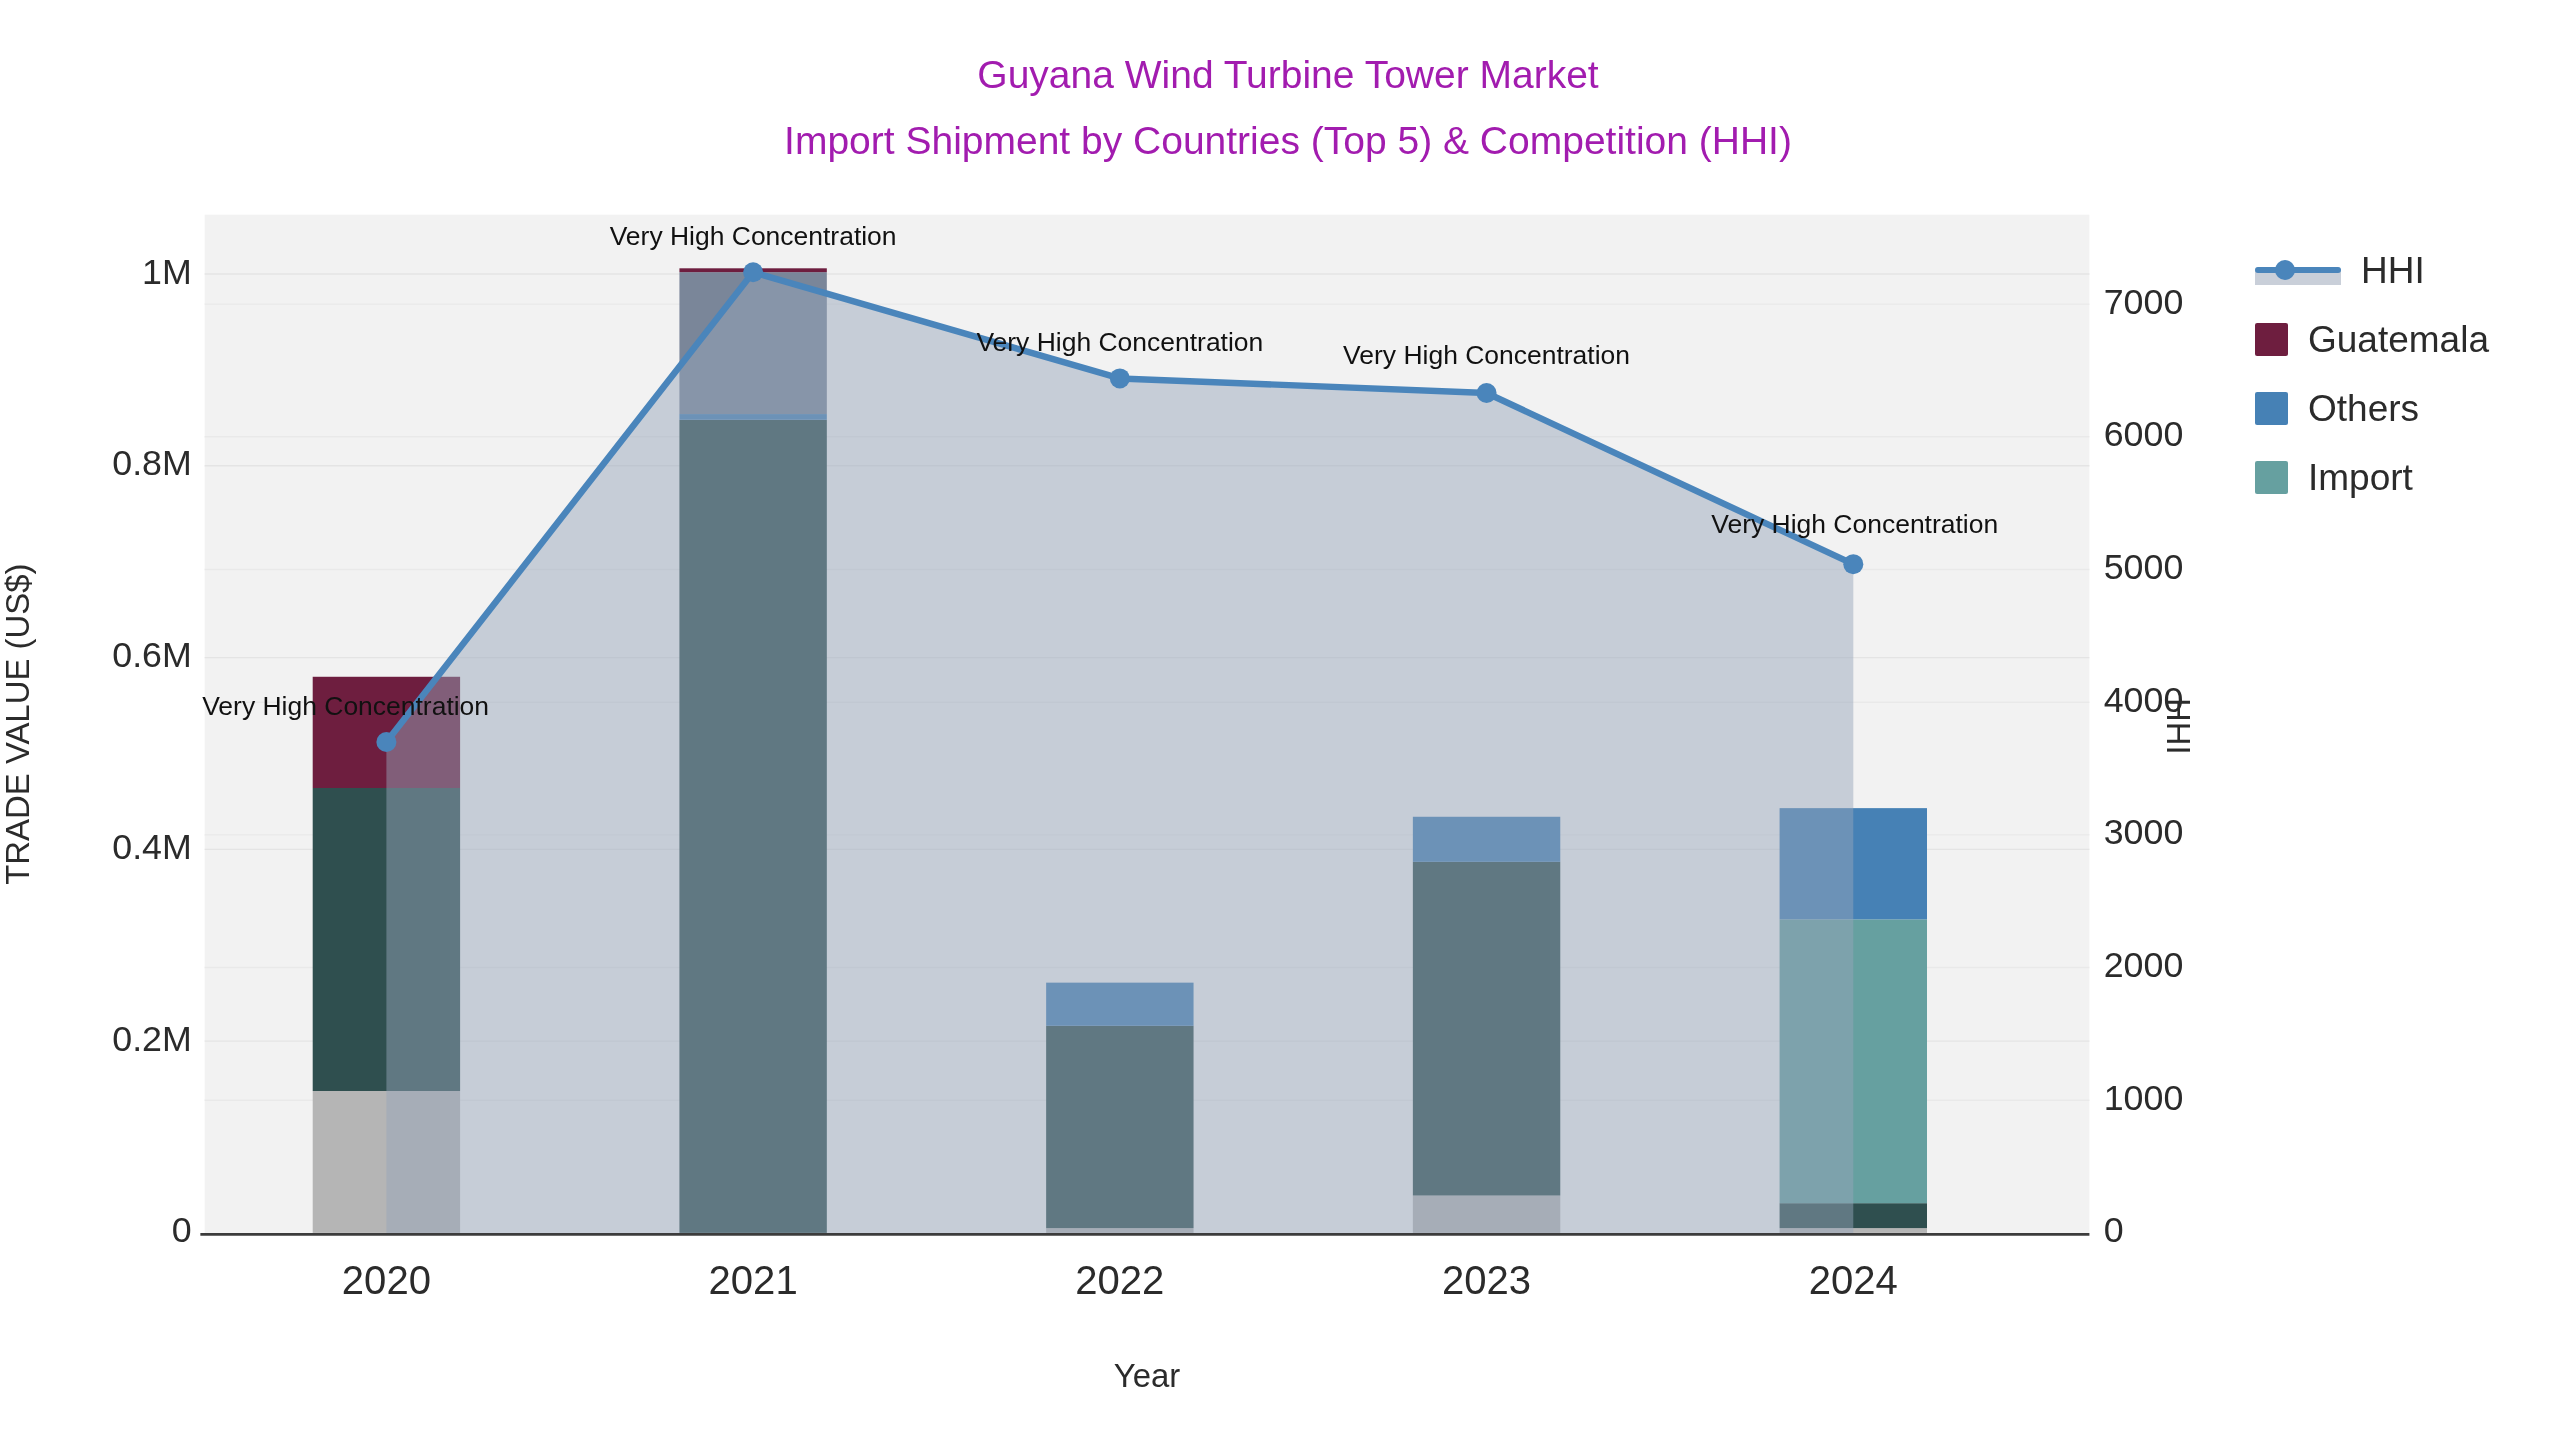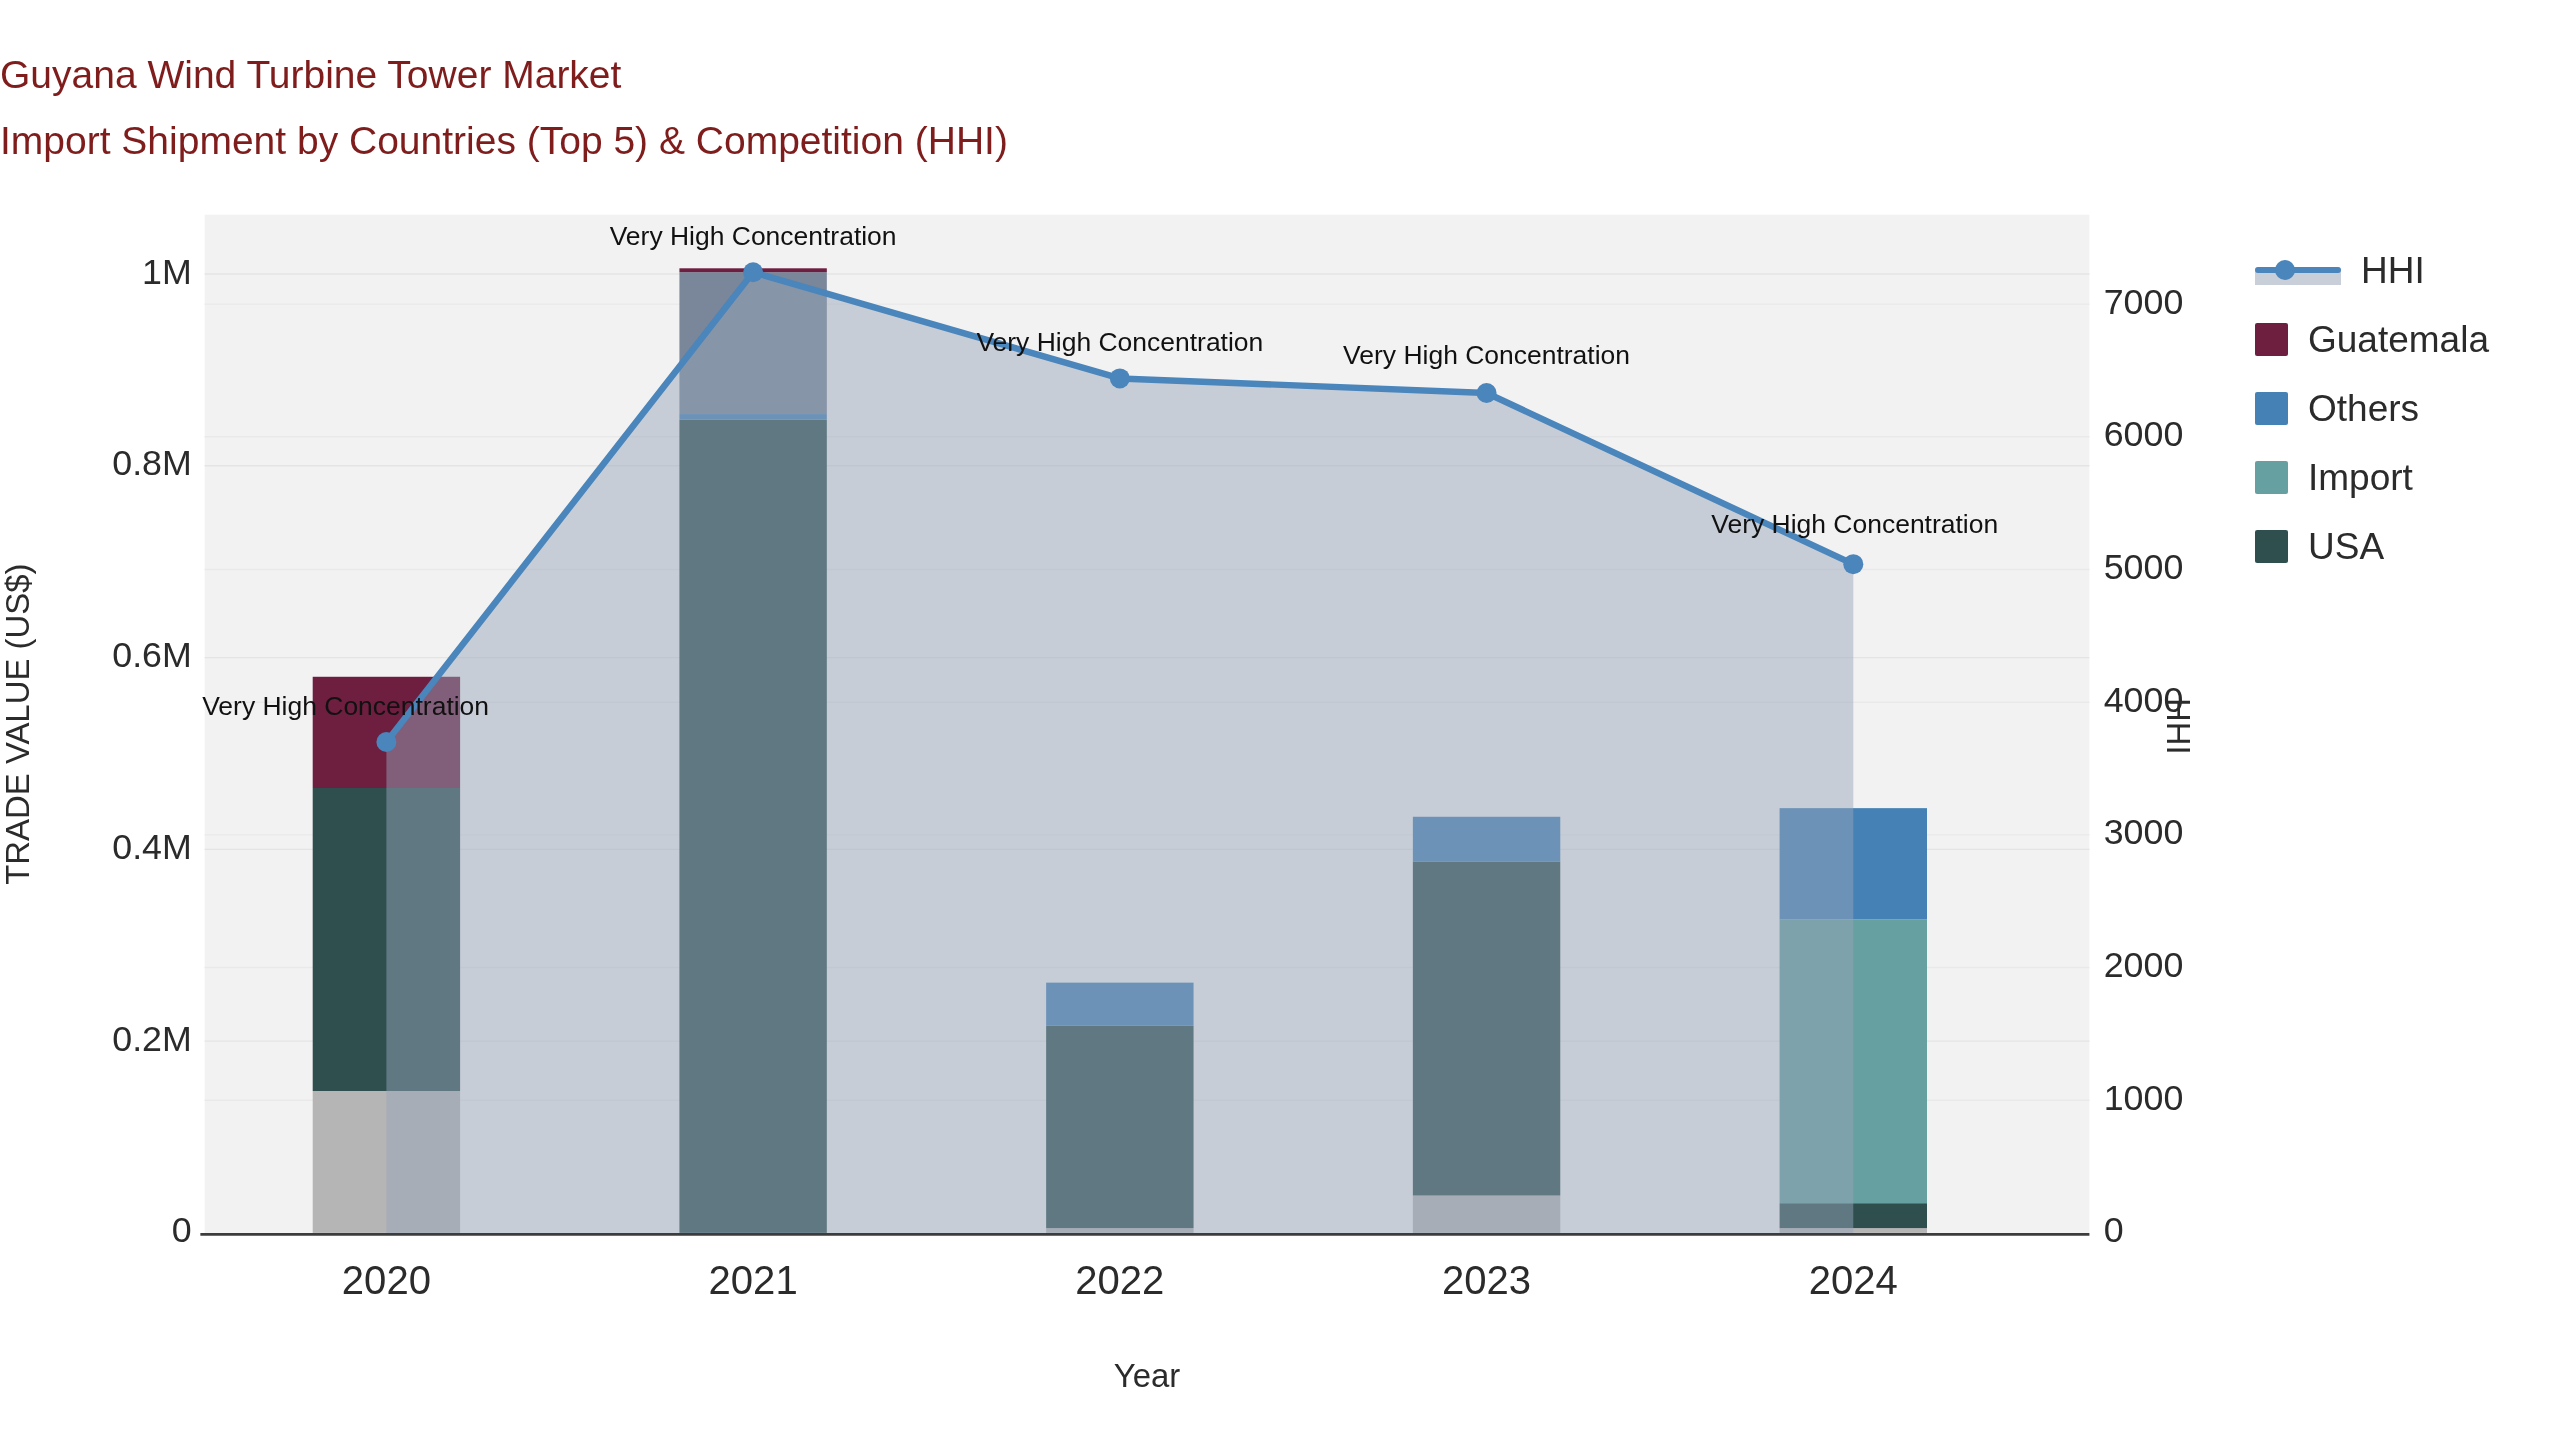--- a/index.html
+++ b/index.html
@@ -5,21 +5,21 @@
   html,body{margin:0;padding:0;background:#ffffff;}
   #figure{
     position:relative;
     width:2576px;height:1449px;
     background:#ffffff;
     font-family:"Liberation Sans","DejaVu Sans",sans-serif;
     overflow:hidden;
   }
   #title-block{
     position:absolute;left:0;top:42px;width:2576px;
-    text-align:left;color:#7f1d1d;line-height:1.7;
+    text-align:center;color:#a21caf;line-height:1.7;
     font-size:39px;font-weight:400;
   }
   #chart-svg{position:absolute;left:0;top:0;}
   #legend{
     position:absolute;left:2255px;top:236px;
     display:flex;flex-direction:column;gap:0;
   }
   .legend-item{
     display:flex;align-items:center;height:69px;gap:20px;cursor:pointer;
   }
@@ -121,19 +121,15 @@
         <div class="legend-label">Guatemala</div>
       </div>
       <div class="legend-item">
         <div class="legend-swatch" style="background: rgb(70, 129, 181);"></div>
         <div class="legend-label">Others</div>
       </div>
       <div class="legend-item">
         <div class="legend-swatch" style="background: rgb(102, 160, 160);"></div>
         <div class="legend-label">Import</div>
       </div>
-      <div class="legend-item">
-        <div class="legend-swatch" style="background: rgb(47, 79, 79);"></div>
-        <div class="legend-label">USA</div>
-      </div>
     </div>
 </div>
 
 
 </body></html>

